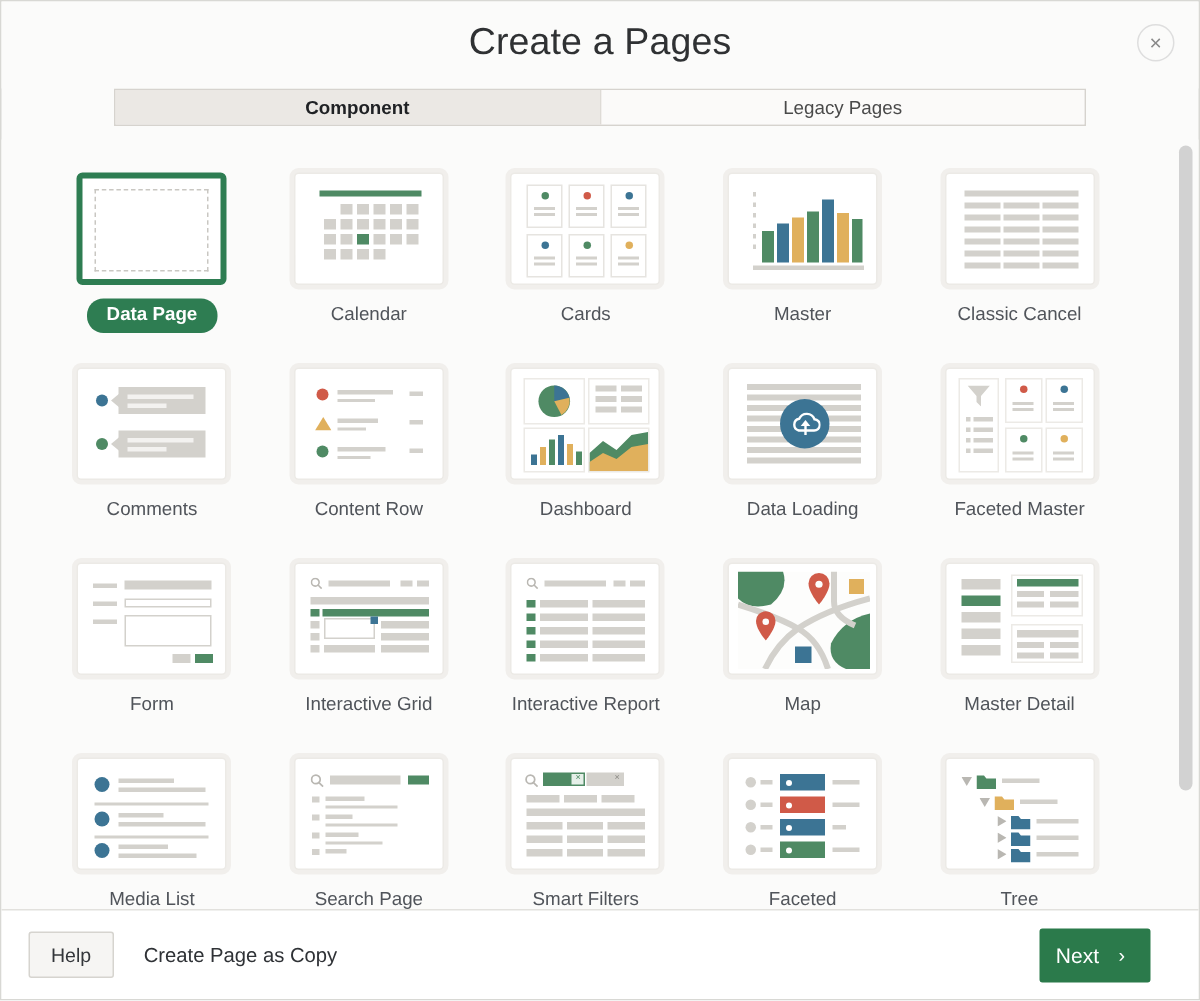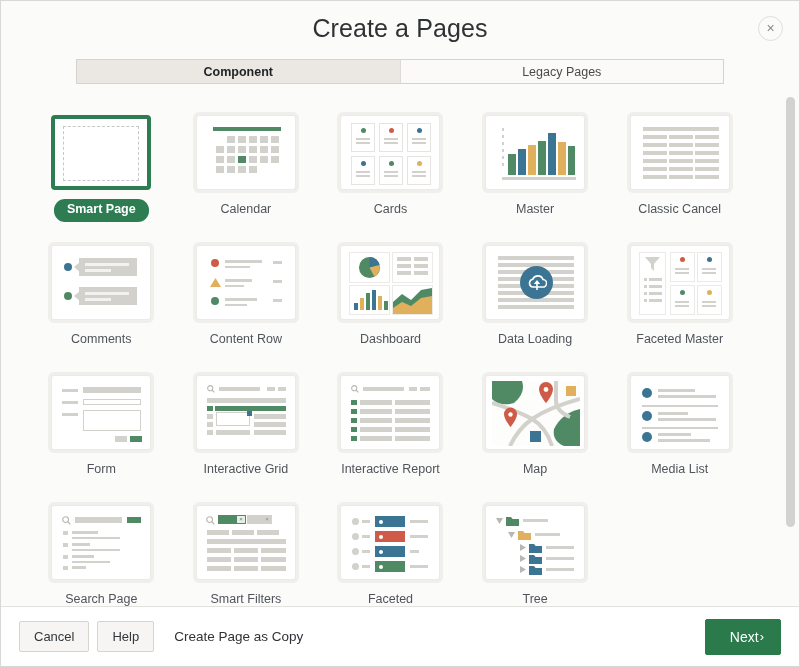--- a/index.html
+++ b/index.html
@@ -179,26 +179,26 @@
     margin-left: 12px;
     cursor: pointer;
   }
   #footer-spacer { flex: 1 1 auto; }
   #next-button {
     background: #2b7a4b;
     border: 1px solid #2b7a4b;
     border-radius: 2px;
     color: #ffffff;
     font-size: 14px;
-    padding: 9px 16px 9px 24px;
+    padding: 9px 16px 9px 10px;
     cursor: pointer;
     display: flex;
     align-items: center;
-    gap: 1px;
-    margin-right: 0;
+    gap: 13px;
+    margin-right: 14px;
   }
   #next-button .chev { font-size: 13px; }
 
   
   .ic { position: absolute; }
   .gray { background: #d3d1cc; }
   .green { background: #4f8a64; }
   .blue  { background: #3c7494; }
   .gold  { background: #e0b05c; }
   .red   { background: #d05a48; }
@@ -222,21 +222,21 @@
     </div>
   </div>
 
   <div id="body">
     <div id="grid">
 
       <div class="tile">
         <div class="thumb selected">
           <div class="ic" style="left:8px;top:7px;width:76px;height:55px;border:1px dashed #c9c7c2;"></div>
         </div>
-        <div class="tile-label badge">Smart Page</div>
+        <div class="tile-label badge">Data Page</div>
       </div>
 
       <div class="tile">
         <div class="thumb">
           <div class="ic green" style="left:16px;top:11px;width:68px;height:4px;"></div>
           <div class="ic gray" style="left:30px;top:20px;width:8px;height:7px;"></div>
           <div class="ic gray" style="left:41px;top:20px;width:8px;height:7px;"></div>
           <div class="ic gray" style="left:52px;top:20px;width:8px;height:7px;"></div>
           <div class="ic gray" style="left:63px;top:20px;width:8px;height:7px;"></div>
           <div class="ic gray" style="left:74px;top:20px;width:8px;height:7px;"></div>
@@ -540,20 +540,42 @@
             <rect x="38" y="50" width="11" height="11" fill="#3c7494"></rect>
             <path d="M47 8 a7 7 0 0 1 14 0 c0 6 -7 14 -7 14 s-7 -8 -7 -14 z" fill="#d05a48"></path>
             <circle cx="54" cy="8.5" r="2.4" fill="#fdfdfc"></circle>
             <path d="M12 33 a6.5 6.5 0 0 1 13 0 c0 5.5 -6.5 13 -6.5 13 s-6.5 -7.5 -6.5 -13 z" fill="#d05a48"></path>
             <circle cx="18.5" cy="33.5" r="2.2" fill="#fdfdfc"></circle>
           </svg>
         </div>
         <div class="tile-label">Map</div>
       </div>
 
+      <div class="tile">
+        <div class="thumb">
+          <div class="ic gray" style="left:10px;top:10px;width:26px;height:7px;"></div>
+          <div class="ic green" style="left:10px;top:21px;width:26px;height:7px;"></div>
+          <div class="ic gray" style="left:10px;top:32px;width:26px;height:7px;"></div>
+          <div class="ic gray" style="left:10px;top:43px;width:26px;height:7px;"></div>
+          <div class="ic gray" style="left:10px;top:54px;width:26px;height:7px;"></div>
+          <div class="ic" style="left:43px;top:7px;width:48px;height:28px;background:#fff;border:1px solid #eceae6;"></div>
+          <div class="ic green" style="left:47px;top:10px;width:41px;height:5px;"></div>
+          <div class="ic gray" style="left:47px;top:18px;width:18px;height:4px;"></div>
+          <div class="ic gray" style="left:69px;top:18px;width:19px;height:4px;"></div>
+          <div class="ic gray" style="left:47px;top:25px;width:18px;height:4px;"></div>
+          <div class="ic gray" style="left:69px;top:25px;width:19px;height:4px;"></div>
+          <div class="ic" style="left:43px;top:40px;width:48px;height:26px;background:#fff;border:1px solid #eceae6;"></div>
+          <div class="ic gray" style="left:47px;top:44px;width:41px;height:5px;"></div>
+          <div class="ic gray" style="left:47px;top:52px;width:18px;height:4px;"></div>
+          <div class="ic gray" style="left:69px;top:52px;width:19px;height:4px;"></div>
+          <div class="ic gray" style="left:47px;top:59px;width:18px;height:4px;"></div>
+          <div class="ic gray" style="left:69px;top:59px;width:19px;height:4px;"></div>
+        </div>
+        <div class="tile-label">Master Detail</div>
+      </div>
 
       <div class="tile">
         <div class="thumb">
           <div class="ic dot blue" style="left:11px;top:12px;width:10px;height:10px;"></div>
           <div class="ic gray" style="left:27px;top:13px;width:37px;height:3px;"></div>
           <div class="ic gray" style="left:27px;top:19px;width:58px;height:3px;"></div>
           <div class="ic gray" style="left:11px;top:29px;width:76px;height:2px;"></div>
           <div class="ic dot blue" style="left:11px;top:35px;width:10px;height:10px;"></div>
           <div class="ic gray" style="left:27px;top:36px;width:30px;height:3px;"></div>
           <div class="ic gray" style="left:27px;top:42px;width:58px;height:3px;"></div>
@@ -683,21 +705,20 @@
       </div>
 
     </div>
 
     <div id="scrollbar-track">
       <div id="scrollbar-thumb"></div>
     </div>
   </div>
 
   <div id="footer">
-    <button class="btn">Cancel</button>
     <button class="btn">Help</button>
     <span id="create-as-copy-link">Create Page as Copy</span>
     <div id="footer-spacer"></div>
     <button id="next-button">
       <span>Next</span>
       <span class="chev">›</span>
     </button>
   </div>
 
 </div>

